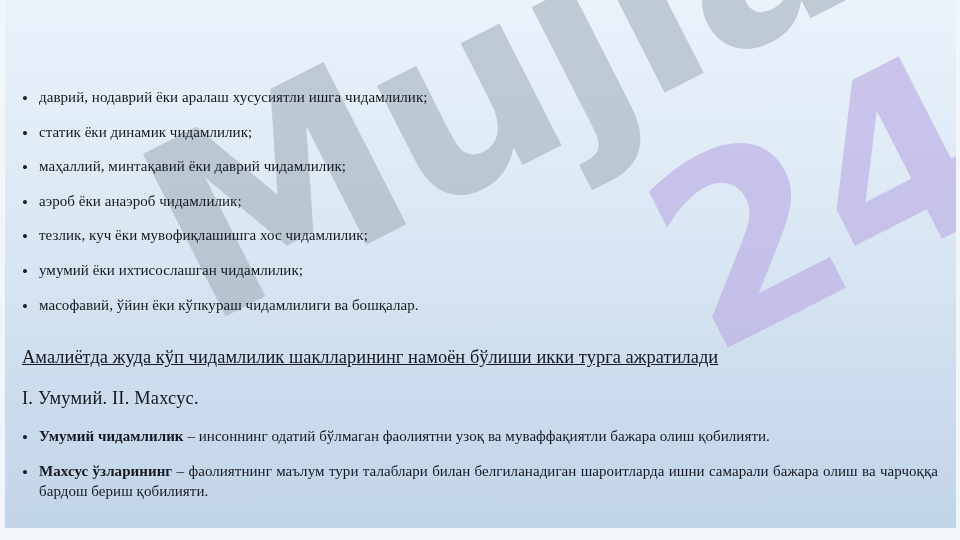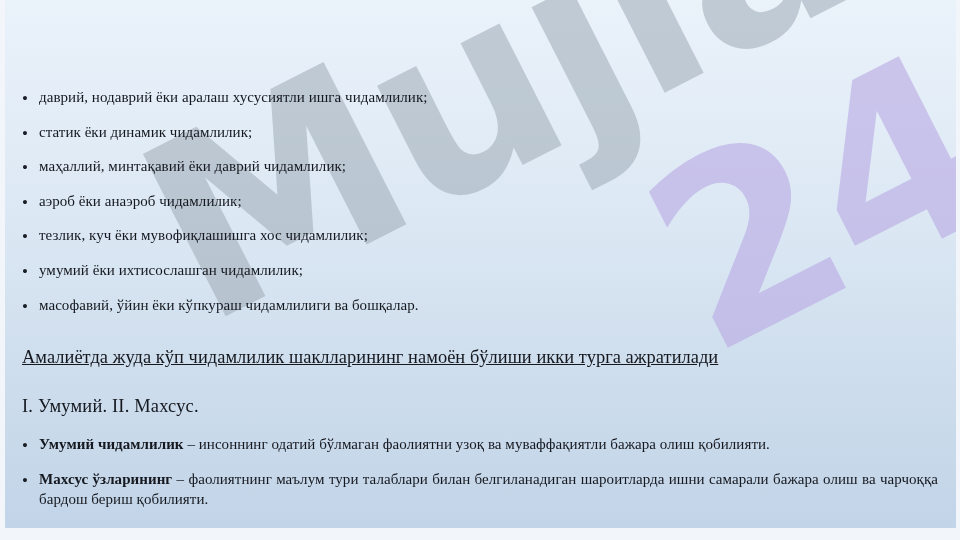--- a/index.html
+++ b/index.html
@@ -137,21 +137,21 @@
     line-height: 1.33;
     text-align: justify;
     text-align-last: left;
     letter-spacing: 0.05px;
   }
   .bullet-text b {
     font-weight: bold;
   }
 
   #practice-para { margin-top: 27px; text-decoration: underline; }
-  #types-para    { margin-top: 24px; }
+  #types-para    { margin-top: 16px; }
 
   #bullet-umumiy { margin-top: 17px; }
   #bullet-maxsus { margin-top: 12px; }
 
   .tight { letter-spacing: 0.2px; }
 </style>
 </head>
 <body>
 
 <div id="slide">

